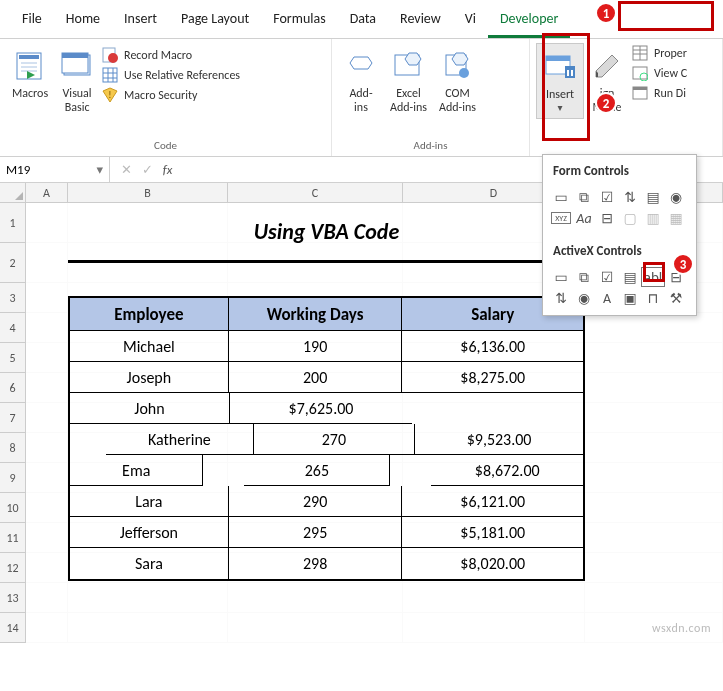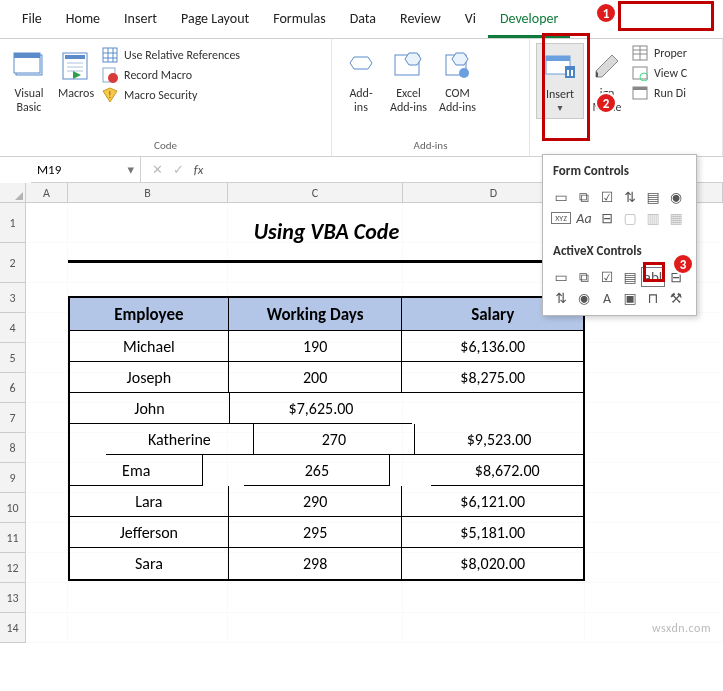--- a/index.html
+++ b/index.html
@@ -106,21 +106,20 @@
   height: 108px;
   border: 3px solid #c00000;
   z-index: 30;
   pointer-events: none;
 }
 .namebox-row {
   display: flex;
   align-items: center;
   border-bottom: 1px solid #d0d0d0;
   height: 26px;
-  margin-left: 31px;
 }
 .namebox {
   width: 110px;
   border-right: 1px solid #d0d0d0;
   display: flex;
   align-items: center;
   padding: 0 6px;
   height: 100%;
   font-size: 13px;
 }
@@ -263,55 +262,55 @@
   <div class="dev-box"></div>
 </div>
 <div class="callout" style="top:2px; left:595px;">1</div>
 
 <div class="ribbon">
 
   <div class="ribbon-group" style="width:332px">
     <div class="rg-row">
       <div class="big-btn">
         <svg class="svgic ic" width="34" height="34">
-            <rect x="4" y="6" width="26" height="20" fill="#eaf2fb" stroke="#5b8bc9"></rect>
-            <rect x="2" y="4" width="26" height="20" fill="#fff" stroke="#5b8bc9"></rect>
-            <rect x="2" y="4" width="26" height="5" fill="#5b8bc9"></rect>
-          </svg>
-        <span style="white-space:pre-line">Visual
-Basic</span>
-      </div>
-      <div class="big-btn">
-        <svg class="svgic ic" width="34" height="34">
             <rect x="4" y="4" width="24" height="26" fill="#fff" stroke="#5b8bc9"></rect>
             <rect x="6" y="6" width="20" height="4" fill="#5b8bc9"></rect>
             <line x1="8" y1="14" x2="24" y2="14" stroke="#aac3e2"></line>
             <line x1="8" y1="18" x2="24" y2="18" stroke="#aac3e2"></line>
             <line x1="8" y1="22" x2="24" y2="22" stroke="#aac3e2"></line>
             <polygon points="14,22 14,30 22,26" fill="#2e9e4f"></polygon>
           </svg>
         <span>Macros</span>
       </div>
+      <div class="big-btn">
+        <svg class="svgic ic" width="34" height="34">
+            <rect x="4" y="6" width="26" height="20" fill="#eaf2fb" stroke="#5b8bc9"></rect>
+            <rect x="2" y="4" width="26" height="20" fill="#fff" stroke="#5b8bc9"></rect>
+            <rect x="2" y="4" width="26" height="5" fill="#5b8bc9"></rect>
+          </svg>
+        <span style="white-space:pre-line">Visual
+Basic</span>
+      </div>
       <div class="stack">
+        <div class="stack-item">
+          <svg class="svgic" width="16" height="16">
+              <rect x="1" y="1" width="12" height="14" fill="#fff" stroke="#8aa8cc"></rect>
+              <circle cx="11" cy="11" r="5" fill="#d93a3a"></circle>
+            </svg>
+          <span>Record Macro</span>
+        </div>
         <div class="stack-item">
           <svg class="svgic" width="16" height="16">
               <rect x="1" y="1" width="14" height="14" fill="#fff" stroke="#5b8bc9"></rect>
               <line x1="1" y1="6" x2="15" y2="6" stroke="#5b8bc9"></line>
               <line x1="1" y1="11" x2="15" y2="11" stroke="#5b8bc9"></line>
               <line x1="6" y1="1" x2="6" y2="15" stroke="#5b8bc9"></line>
               <line x1="11" y1="1" x2="11" y2="15" stroke="#5b8bc9"></line>
             </svg>
           <span>Use Relative References</span>
-        </div>
-        <div class="stack-item">
-          <svg class="svgic" width="16" height="16">
-              <rect x="1" y="1" width="12" height="14" fill="#fff" stroke="#8aa8cc"></rect>
-              <circle cx="11" cy="11" r="5" fill="#d93a3a"></circle>
-            </svg>
-          <span>Record Macro</span>
         </div>
         <div class="stack-item">
           <svg class="svgic" width="16" height="16">
               <polygon points="8,1 15,4 8,15 1,4" fill="#f5c84c" stroke="#cc9a1f"></polygon>
               <text x="8" y="11" text-anchor="middle" font-size="10" fill="#7a5300">!</text>
             </svg>
           <span>Macro Security</span>
         </div>
       </div>
     </div>

